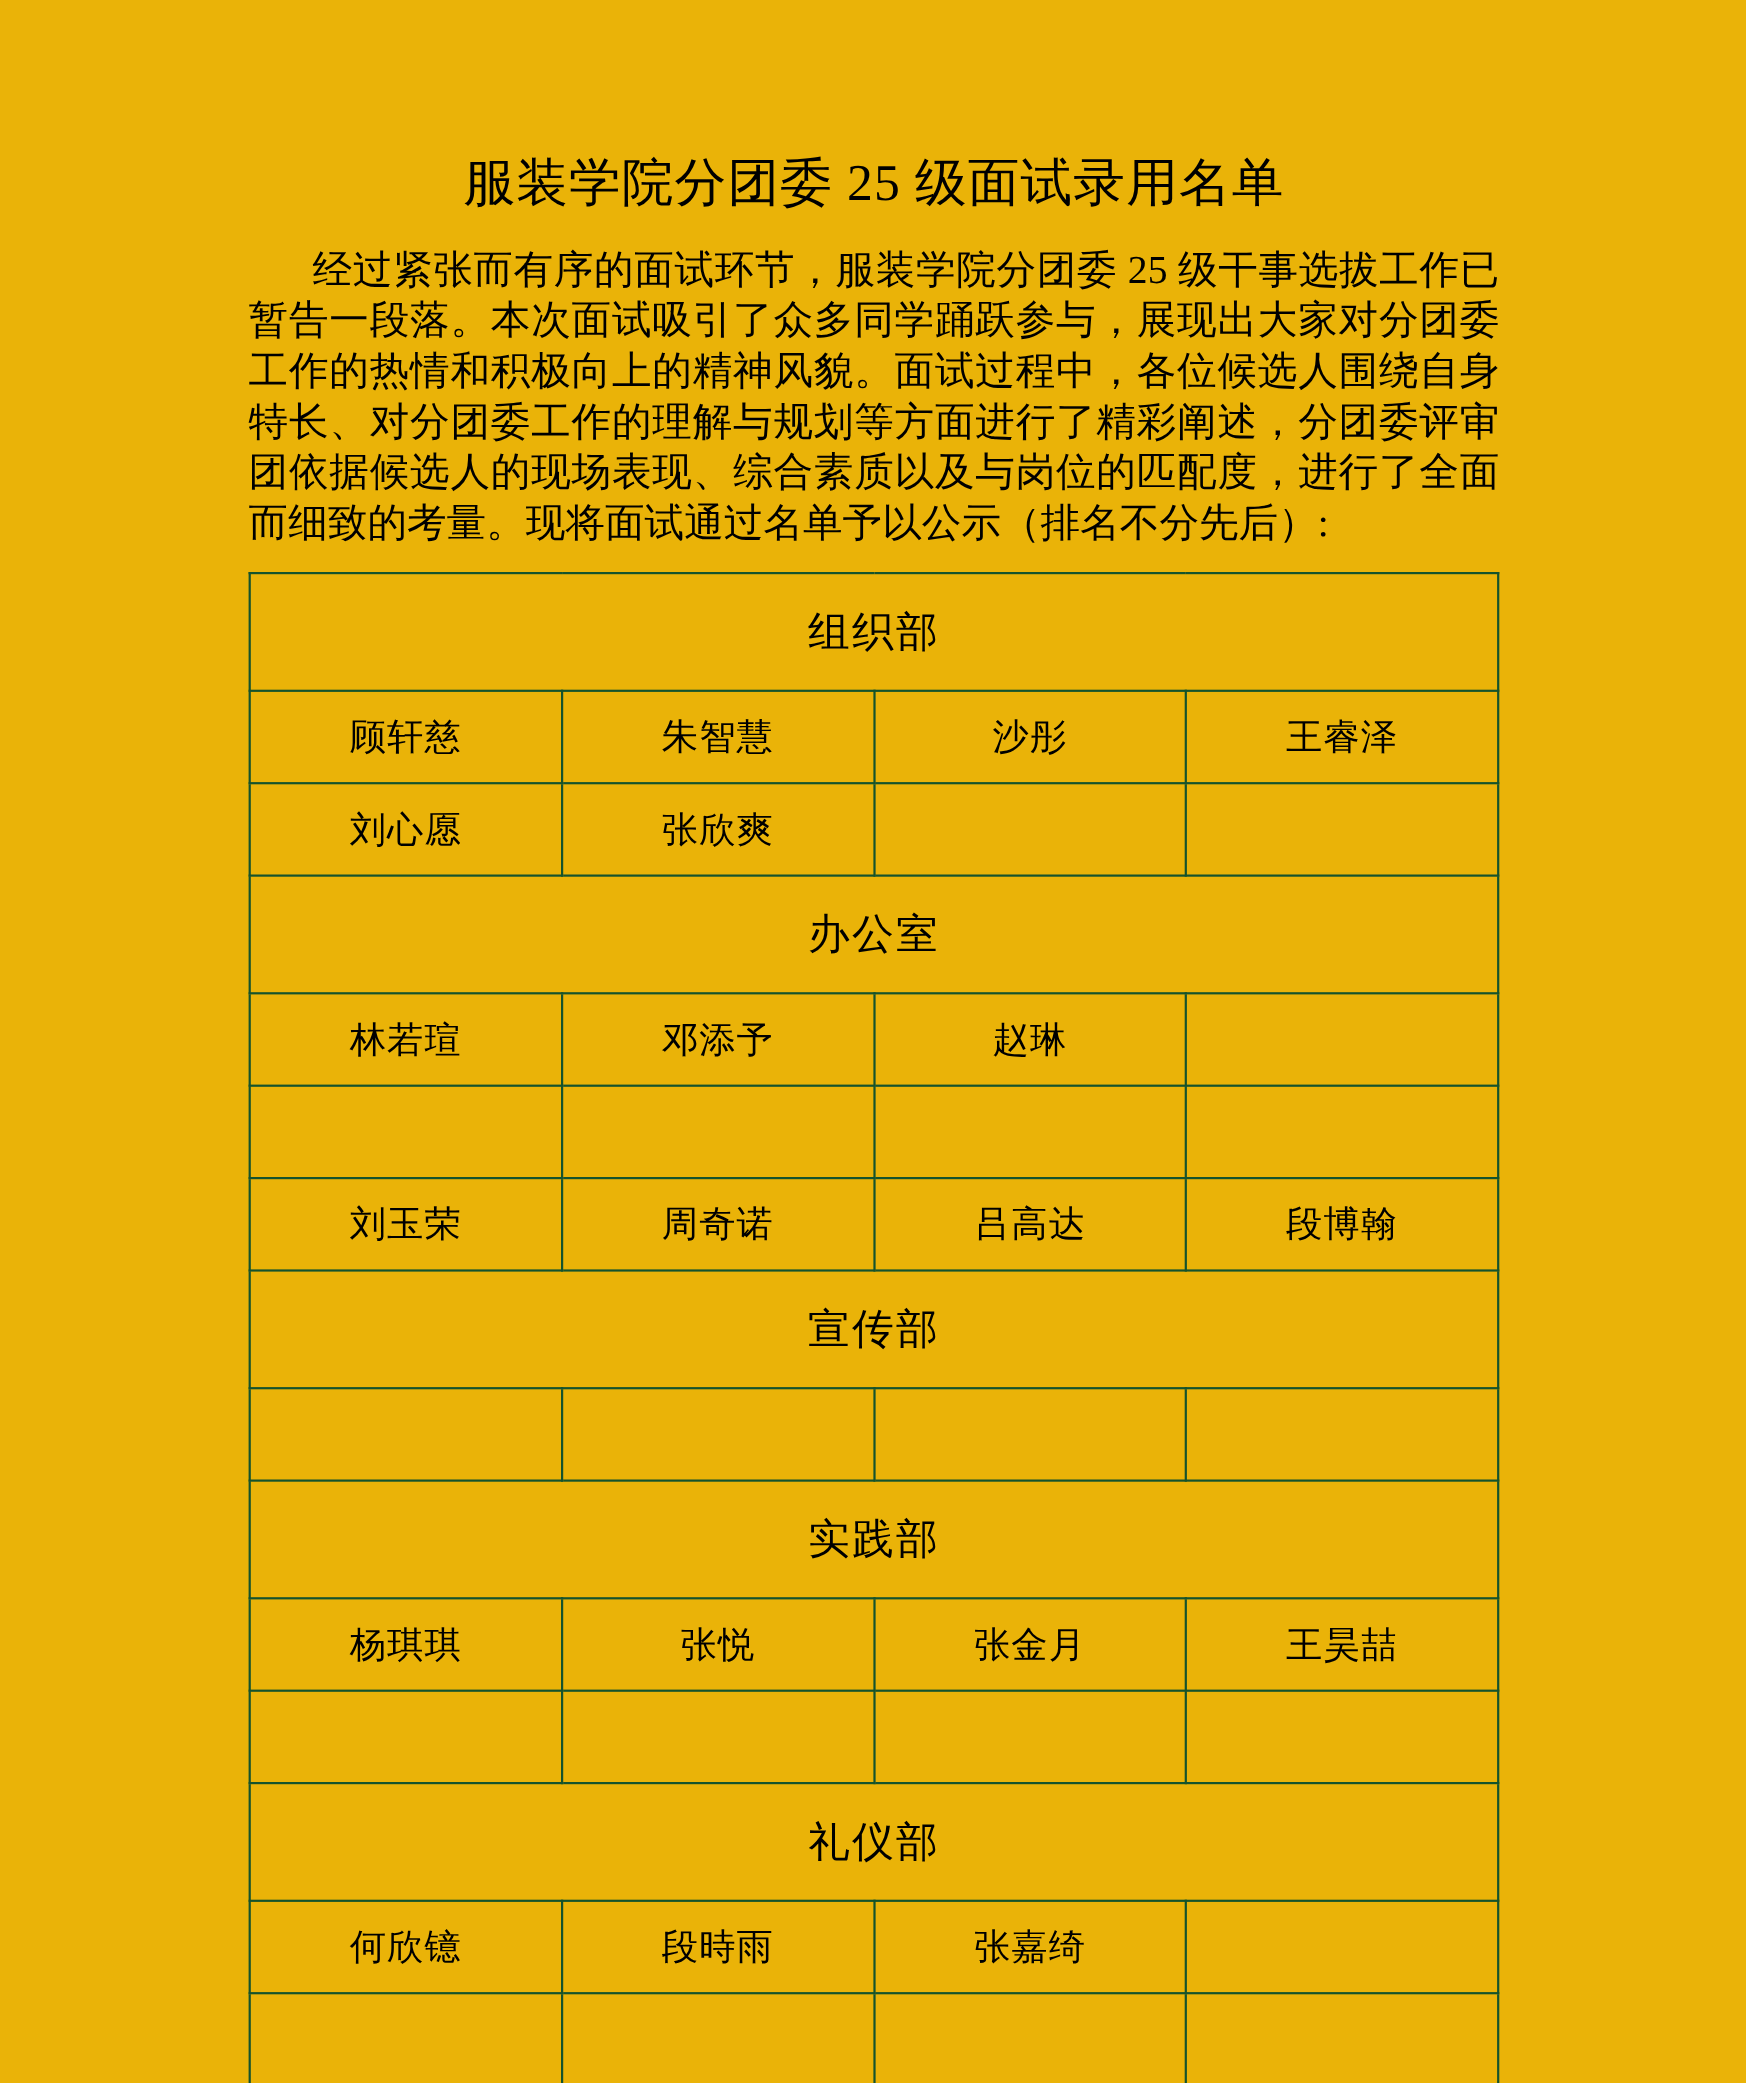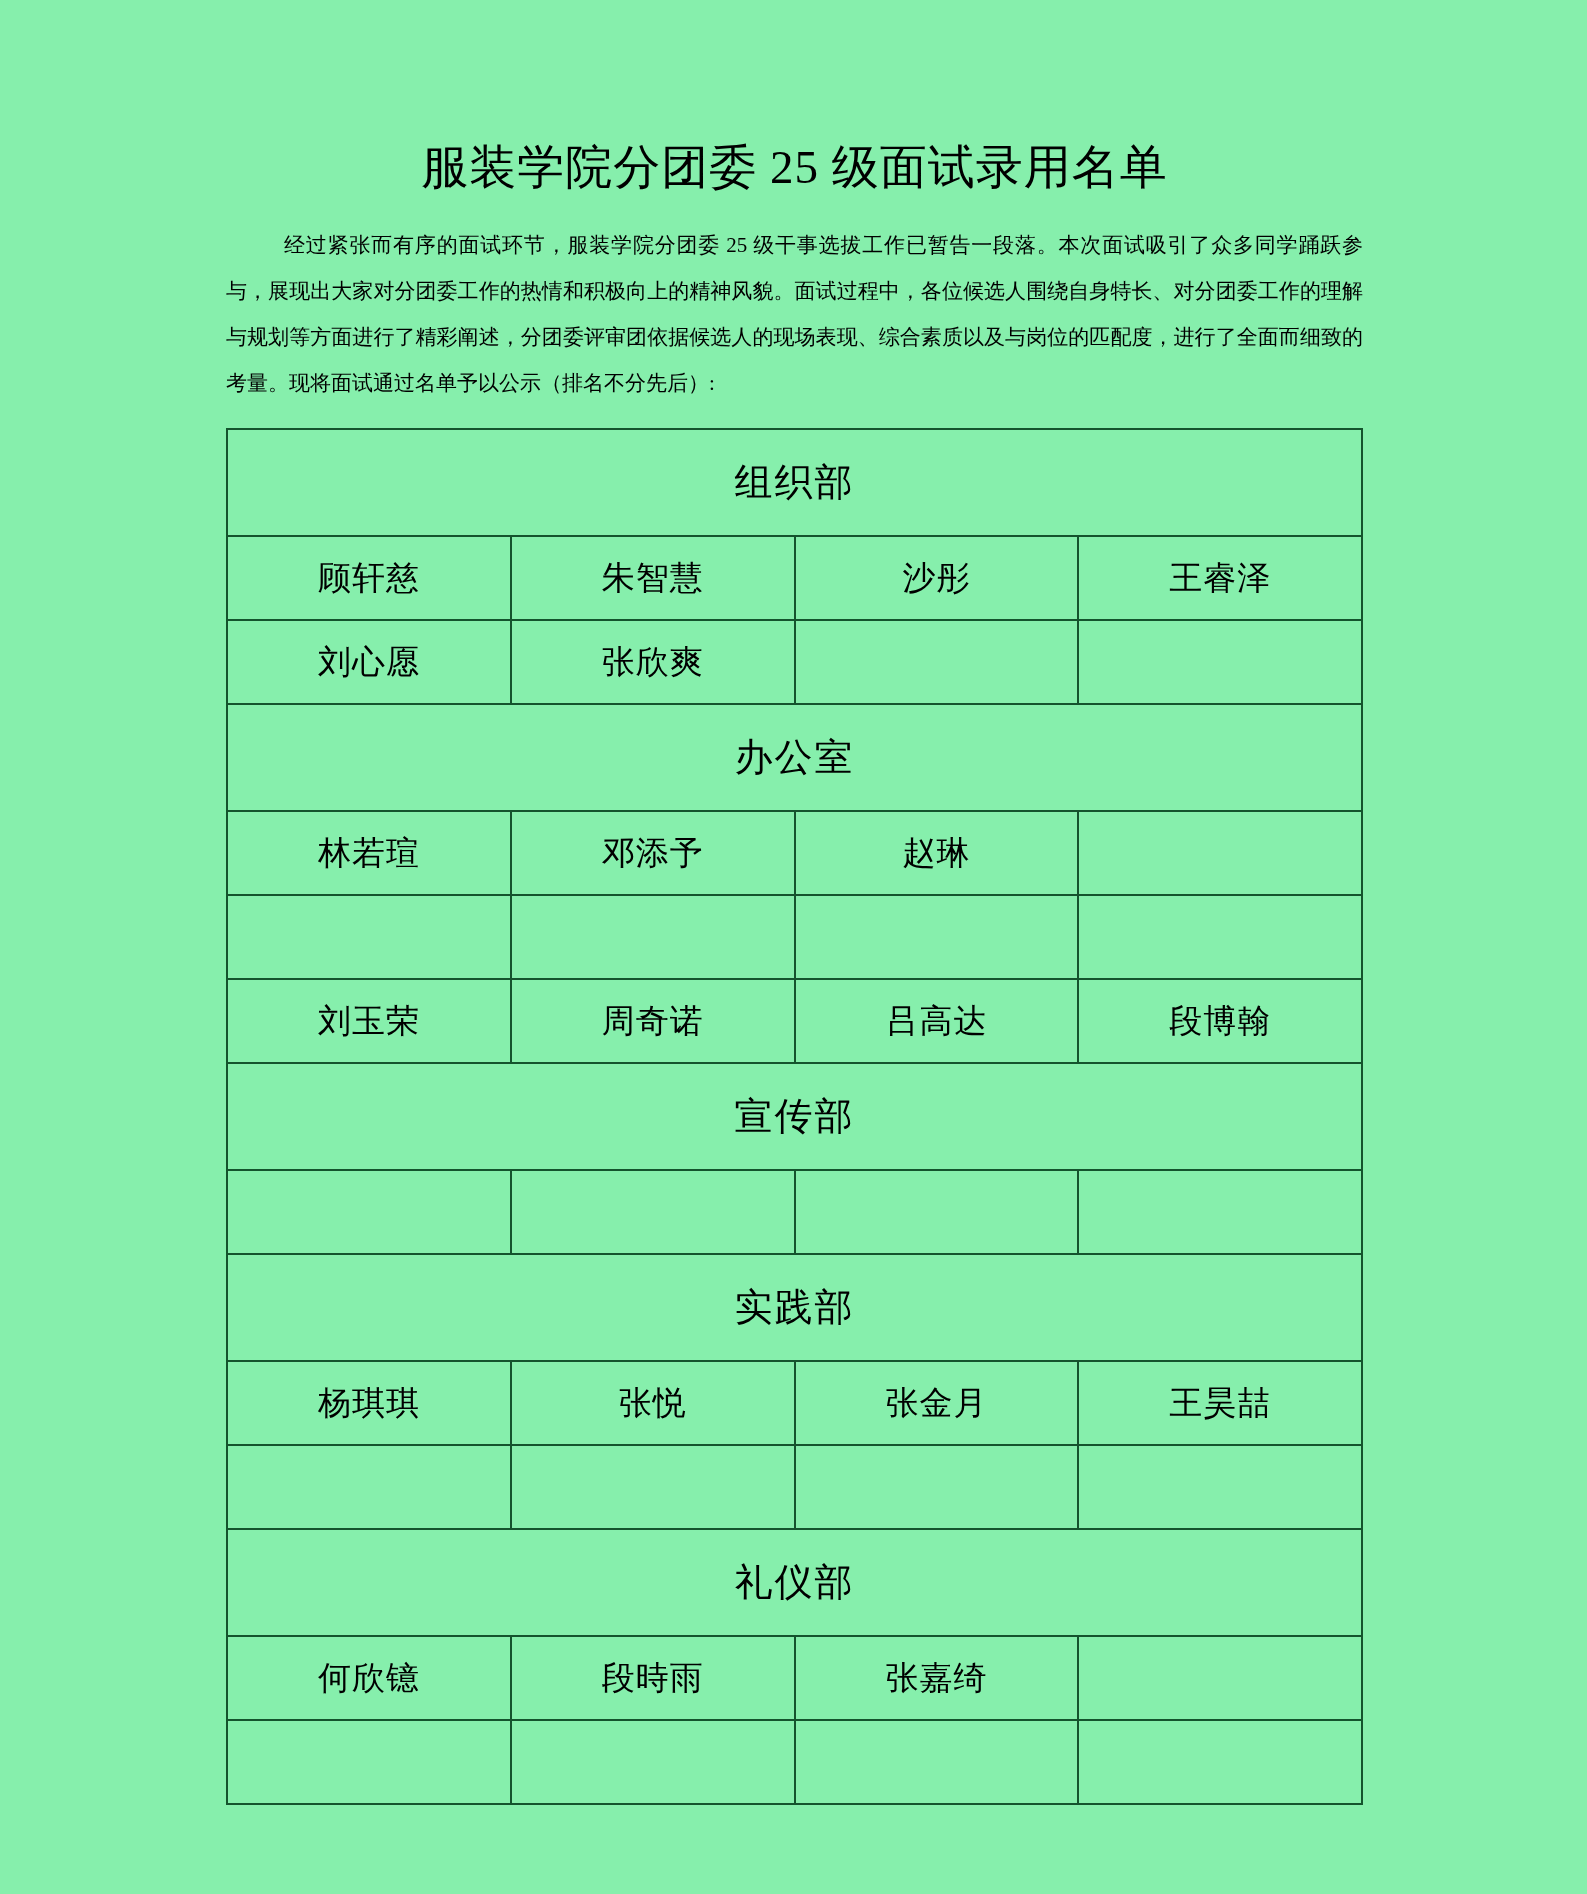--- a/index.html
+++ b/index.html
@@ -4,21 +4,21 @@
 <style>
   html, body {
     margin: 0;
     padding: 0;
     background: #ffffff;
   }
   .sheet {
     position: relative;
     width: 1587px;
     height: 1894px;
-    background: #86efac;
+    background: #eab308;
     color: #000000;
     font-family: "Liberation Serif", "DejaVu Serif", serif;
     overflow: hidden;
   }
   .content {
     position: absolute;
     left: 226px;
     top: 136px;
     width: 1137px;
   }
@@ -27,21 +27,21 @@
     padding: 0;
     font-size: 47px;
     font-weight: normal;
     line-height: 62px;
     text-align: center;
     letter-spacing: 1px;
     white-space: nowrap;
   }
   .intro {
     margin: 24px 0 0 0;
-    font-size: 21px;
+    font-size: 36px;
     line-height: 46px;
     text-align: justify;
     text-justify: inter-ideograph;
     text-indent: 58px;
     word-break: break-all;
   }
   table.roster {
     margin-top: 22px;
     width: 100%;
     border-collapse: collapse;

